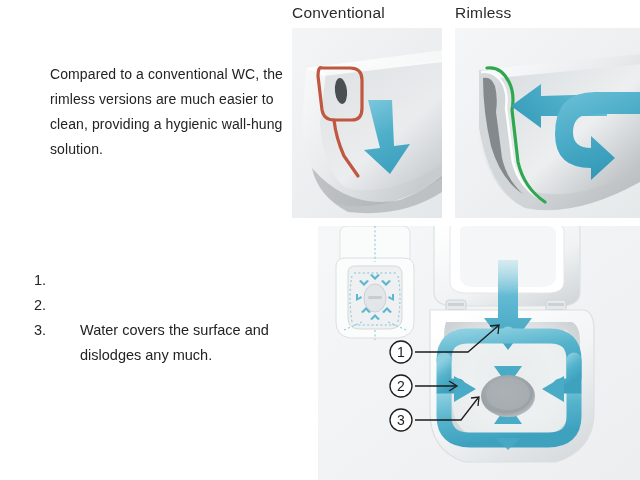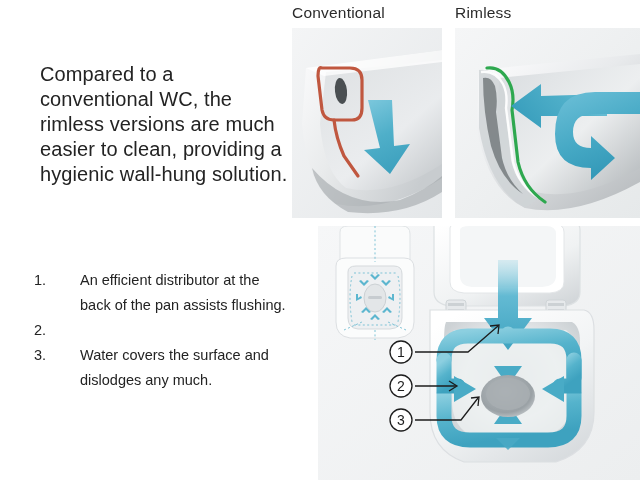--- a/index.html
+++ b/index.html
@@ -21,24 +21,24 @@
     position: absolute;
     left: 0; top: 0;
     width: 640px;
     height: 480px;
     background: #ffffff;
   }
 
   
   .intro {
     position: absolute;
-    left: 40px;
+    left: 50px;
     top: 62px;
     width: 250px;
-    font-size: 20px;
+    font-size: 14px;
     line-height: 25px;
     color: #232323;
     letter-spacing: 0.1px;
   }
 
   .steps {
     position: absolute;
     left: 34px;
     top: 268px;
     width: 260px;
@@ -105,21 +105,20 @@
 </head>
 <body>
 
 <div class="stage">
 
   <div class="intro">Compared to a conventional WC, the rimless versions are much easier to clean, providing a hygienic wall-hung solution.</div>
 
   <div class="steps">
     <div class="step">
       <div class="step-num">1.</div>
-      <div class="step-text">An efficient distributor at the back of the pan assists flushing.</div>
     </div>
     <div class="step">
       <div class="step-num">2.</div>
     </div>
     <div class="step">
       <div class="step-num">3.</div>
       <div class="step-text">Water covers the surface and dislodges any much.</div>
     </div>
   </div>
 

